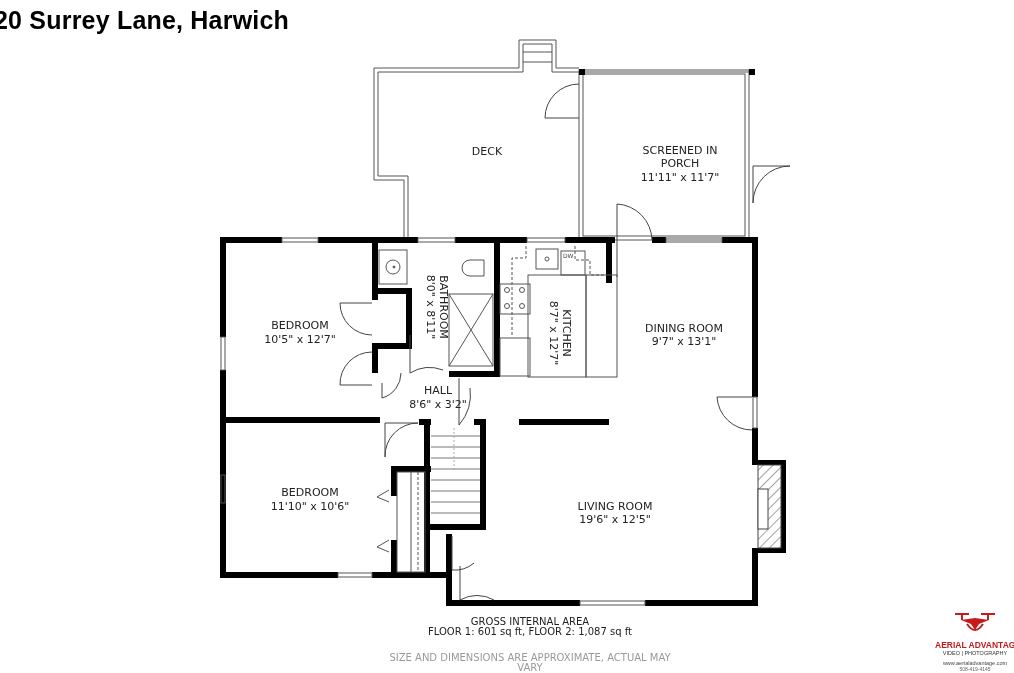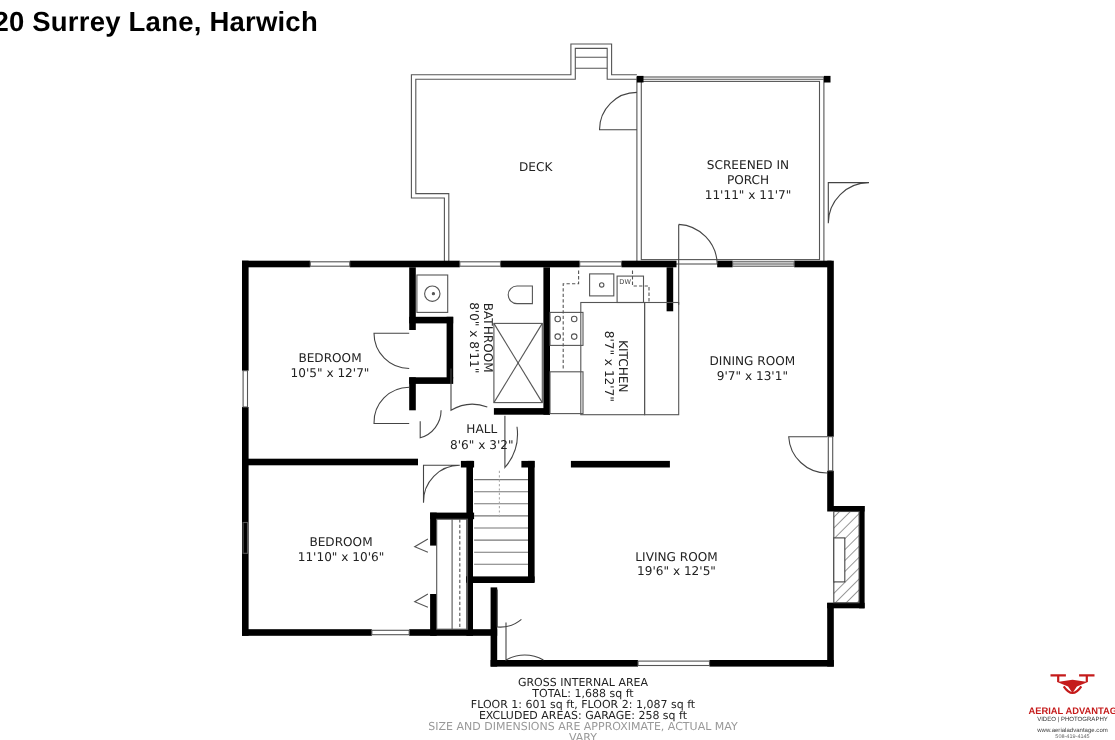--- a/index.html
+++ b/index.html
@@ -1,21 +1,21 @@
 <!DOCTYPE html>
 <html><head>
 <meta charset="utf-8">
 <style>
   html, body { margin: 0; padding: 0; background: #ffffff; }
   body { width: 1014px; height: 673px; position: relative; overflow: hidden; font-family: "Liberation Sans", sans-serif; }
   .title { position: absolute; left: -6px; top: 6px; font-family: "Liberation Sans", sans-serif; font-weight: bold; font-size: 25px; color: #000; letter-spacing: 0.2px; white-space: nowrap; }
   svg.plan { position: absolute; left: 0; top: 0; }
   .room-label { font-family: "DejaVu Sans", sans-serif; font-size: 11px; fill: #222; text-anchor: middle; }
   .footer { position: absolute; left: 380px; top: 617px; width: 300px; text-align: center; font-family: "DejaVu Sans", sans-serif; font-size: 10px; color: #222; line-height: 10px; }
-  .footer .disclaimer { color: #999; }
+  .footer .disclaimer { color: #999; margin-top: 16px; }
   .floor-tag { position: absolute; left: 0; top: 655px; font-family: "DejaVu Sans", sans-serif; font-size: 8px; color: #bbb; margin-top: 29px; }
   .logo { position: absolute; left: 935px; top: 610px; width: 80px; text-align: center; }
   .logo .brand { font-family: "Liberation Sans", sans-serif; font-weight: bold; font-size: 8.5px; color: #c51b1b; white-space: nowrap; margin-top: 0px; }
   .logo .sub { font-family: "Liberation Sans", sans-serif; font-size: 5.5px; color: #333; white-space: nowrap; }
   .logo .url { font-family: "Liberation Sans", sans-serif; font-size: 5.5px; color: #444; white-space: nowrap; margin-top: 4px; }
   .logo .phone { font-family: "Liberation Sans", sans-serif; font-size: 5px; color: #666; white-space: nowrap; }
 </style>
 </head>
 <body>
 
@@ -210,23 +210,21 @@
     <text class="room-label" x="310" y="496">BEDROOM</text>
     <text class="room-label" x="310" y="510">11'10" x 10'6"</text>
 
     <text class="room-label" x="615" y="510">LIVING ROOM</text>
     <text class="room-label" x="615" y="523">19'6" x 12'5"</text>
   </g>
 </svg>
 
 <div class="footer">
   <div>GROSS INTERNAL AREA</div>
-  <div>TOTAL: 1,688 sq ft</div>
   <div>FLOOR 1: 601 sq ft, FLOOR 2: 1,087 sq ft</div>
-  <div>EXCLUDED AREAS: GARAGE: 258 sq ft</div>
   <div class="disclaimer">SIZE AND DIMENSIONS ARE APPROXIMATE, ACTUAL MAY VARY</div>
 </div>
 
 <div class="floor-tag">R 2</div>
 
 <div class="logo">
   <svg width="44" height="26" viewBox="0 0 44 26">
     <g fill="#c51b1b" stroke="#c51b1b">
       <line x1="2" y1="4" x2="16" y2="4" stroke-width="2"></line>
       <line x1="28" y1="4" x2="42" y2="4" stroke-width="2"></line>

